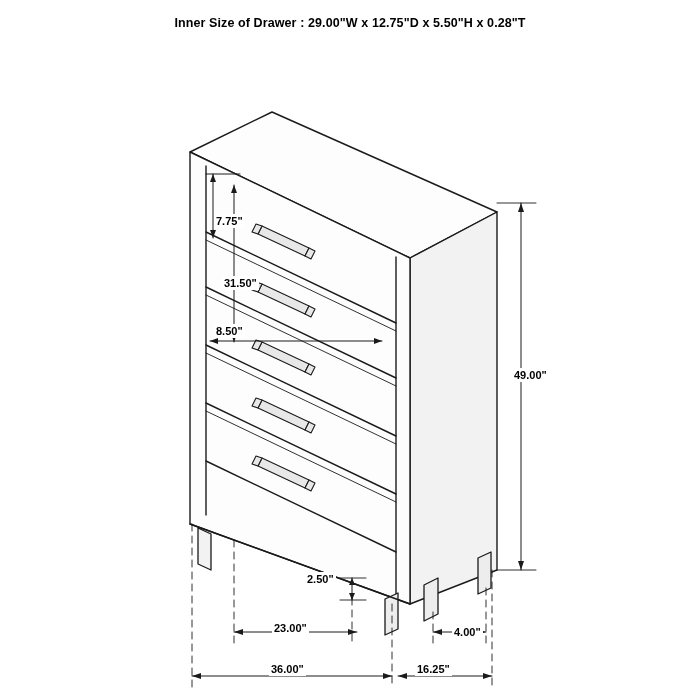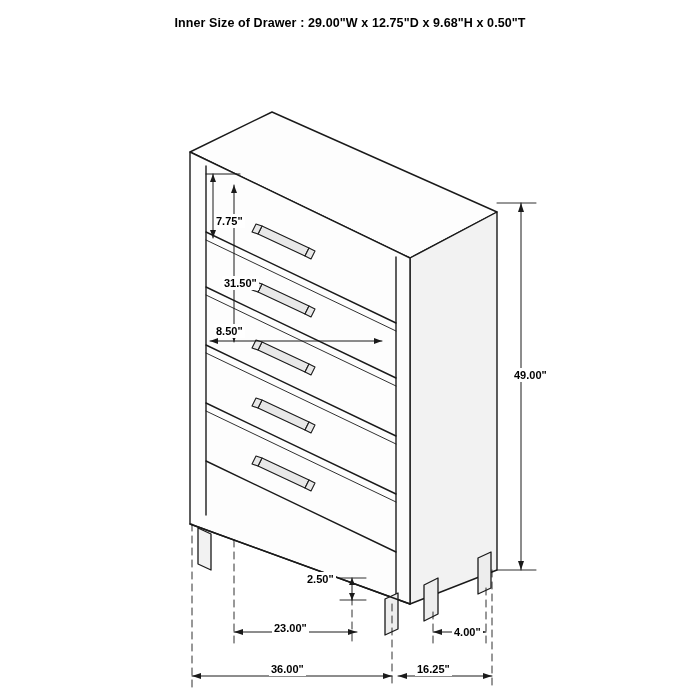--- a/index.html
+++ b/index.html
@@ -47,21 +47,21 @@
     padding: 1px 2px;
     white-space: nowrap;
     line-height: 1.1;
   }
 </style>
 </head>
 <body>
 
 <div id="stage">
 
-  <div class="title">Inner Size of Drawer : 29.00"W x 12.75"D x 9.68"H x 0.50"T</div>
+  <div class="title">Inner Size of Drawer : 29.00"W x 12.75"D x 5.50"H x 0.28"T</div>
 
   <svg class="diagram" viewBox="0 0 700 700">
     <g fill="none" stroke="#1a1a1a" stroke-width="1.4" stroke-linejoin="round" stroke-linecap="round">
 
       <g>
         <polygon points="190,152 272,112 497,212 410,258" fill="#fdfdfd" stroke="#1a1a1a" stroke-width="1.4"></polygon>
       </g>
 
       <g>
         <polygon points="410,258 497,212 497,570 410,604" fill="#f2f2f2" stroke="#1a1a1a" stroke-width="1.4"></polygon>

